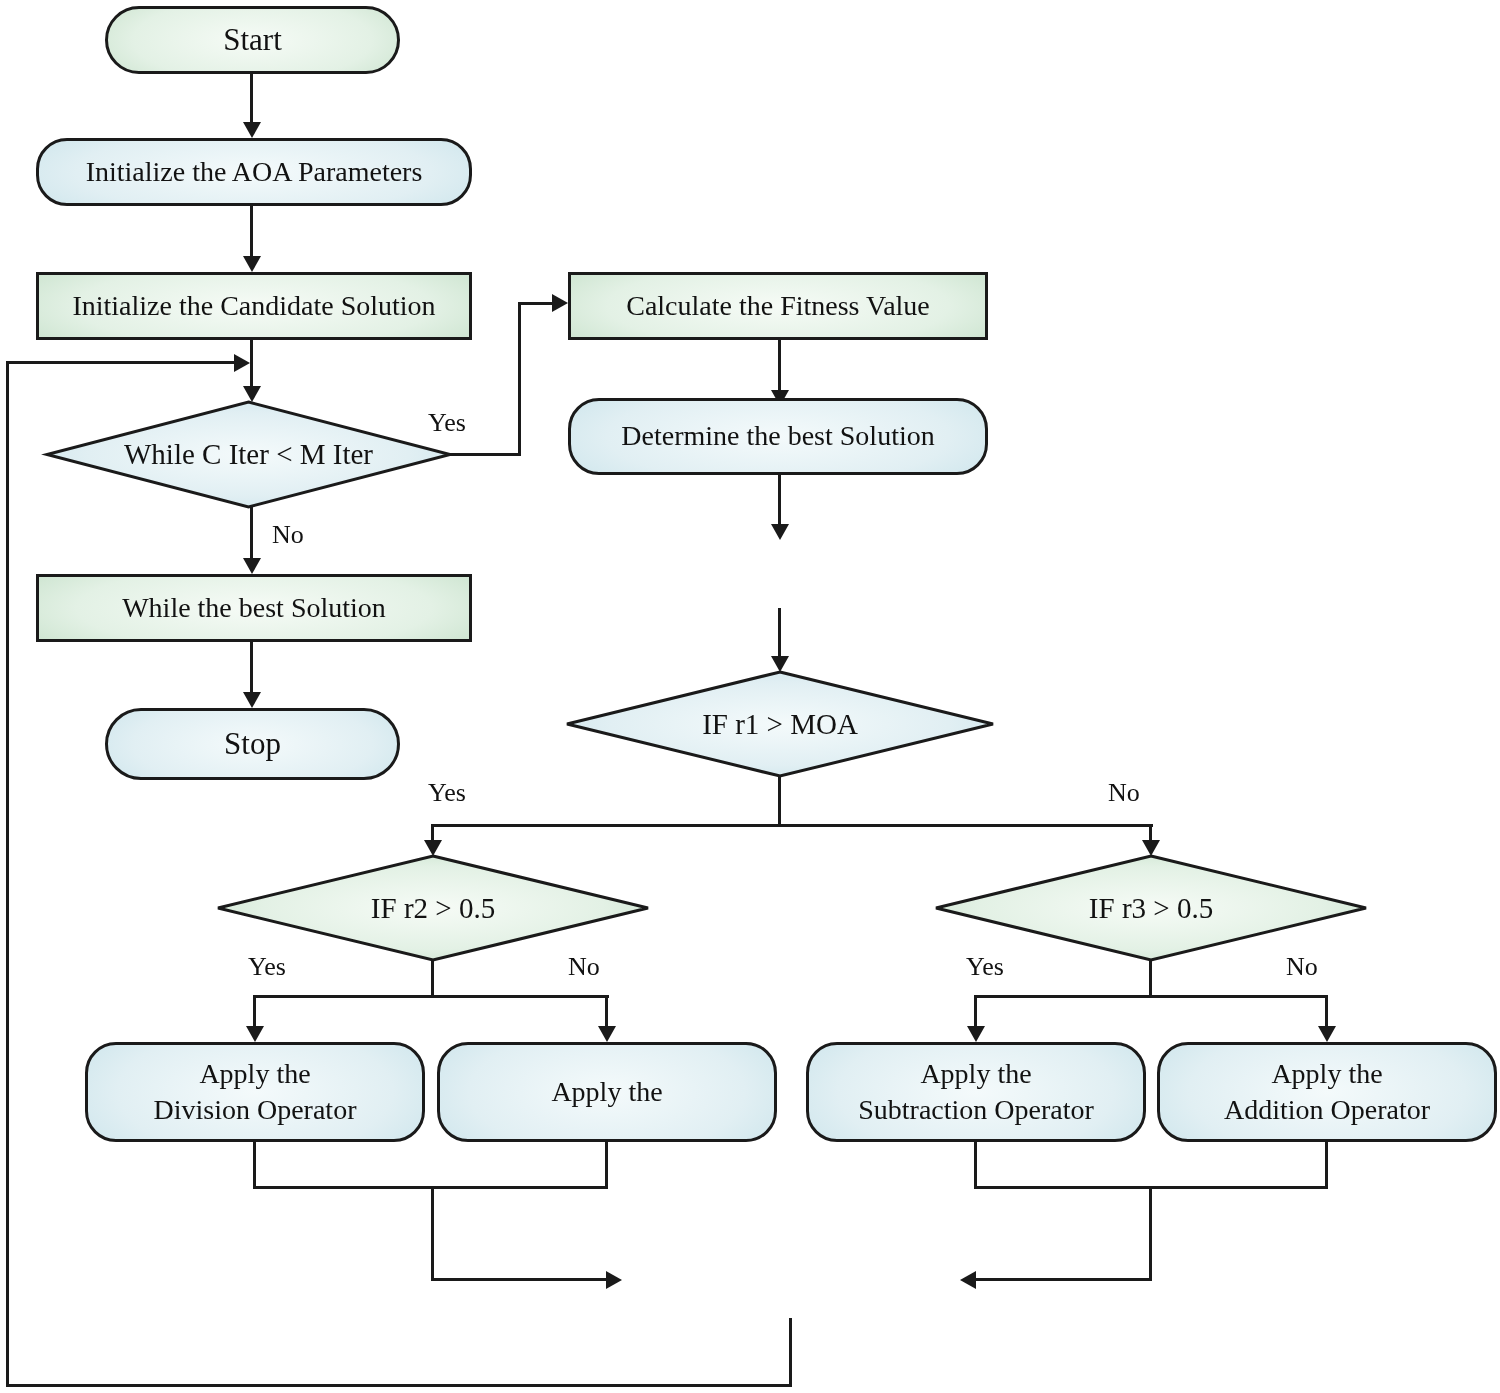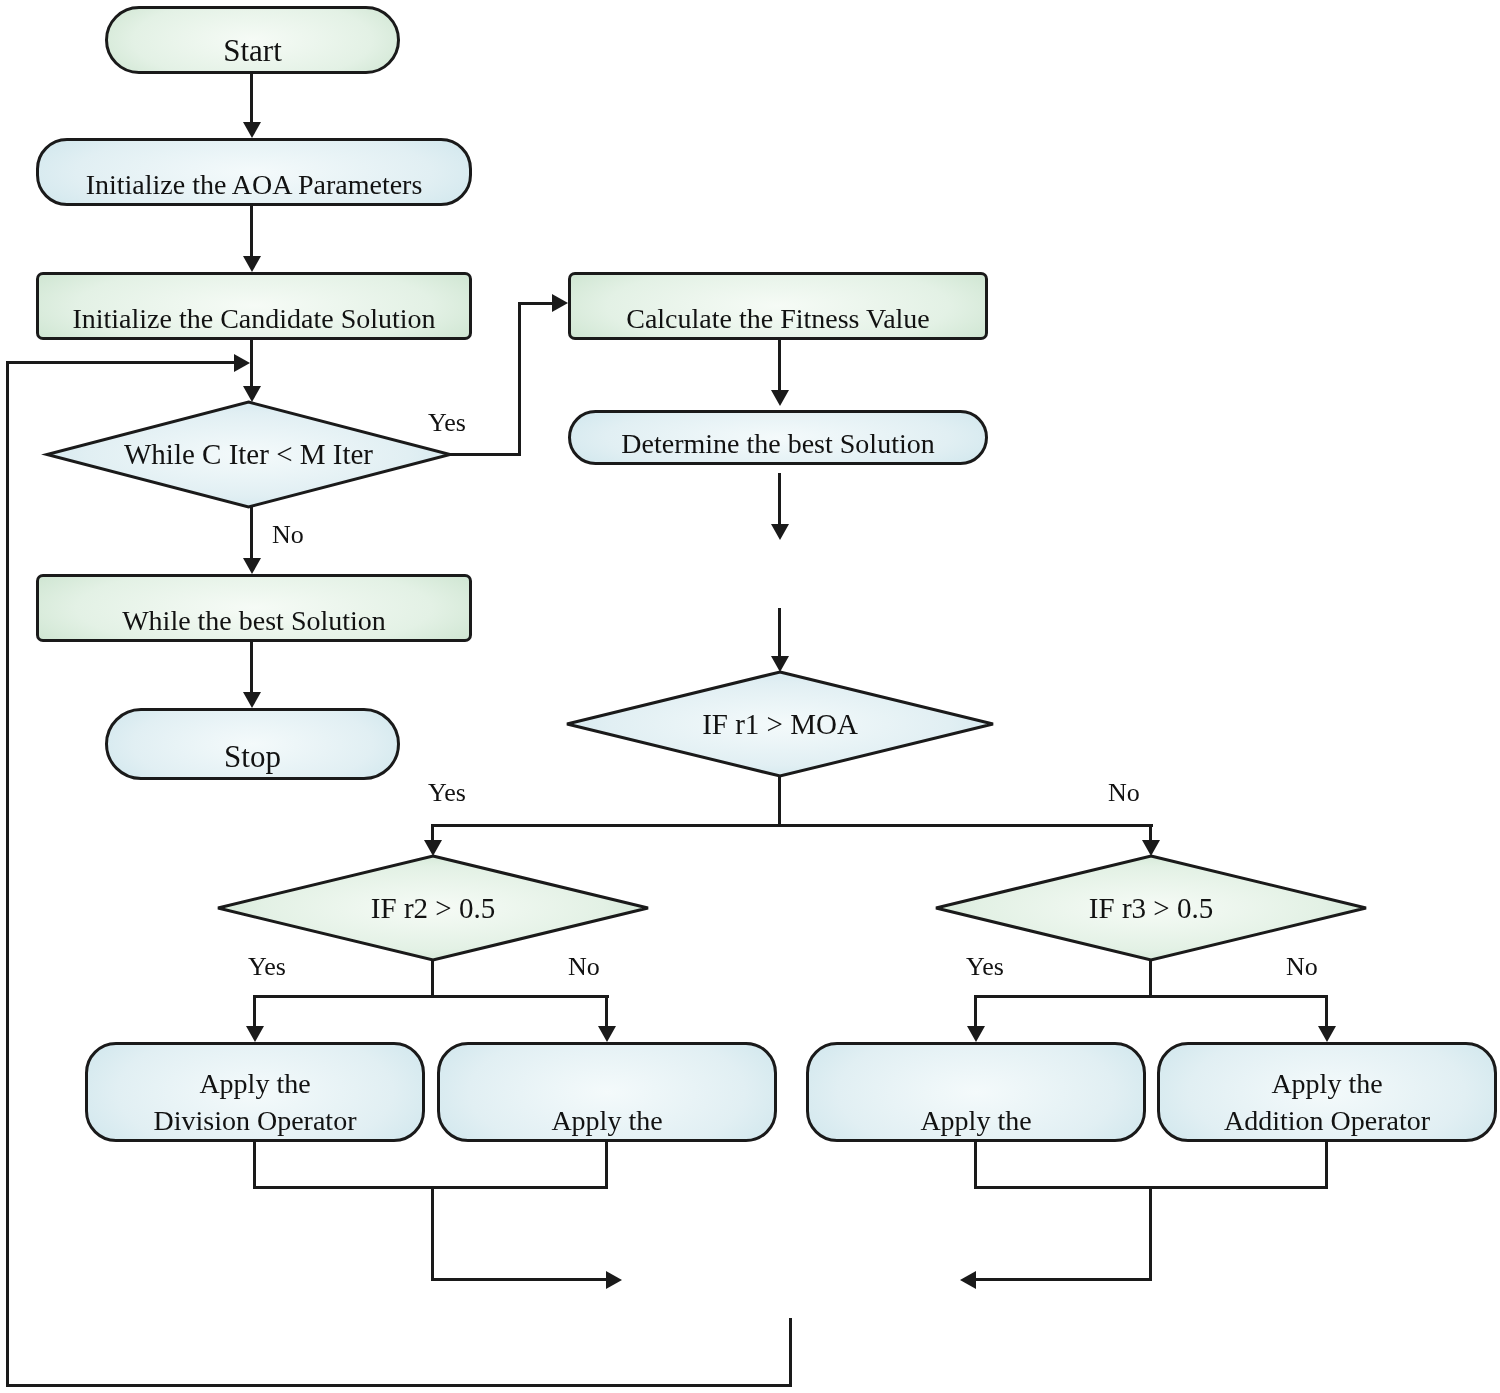--- a/index.html
+++ b/index.html
@@ -17,26 +17,26 @@
     overflow:hidden;
   }
   
   .node{
     position:absolute;
     box-sizing:border-box;
     border:3px solid var(--line);
     display:flex;
     flex-direction:column;
     align-items:center;
-    justify-content:flex-end;
+    justify-content:center;
     text-align:center;
     font-size:28px;
     line-height:1.3;
   }
-  .box-green{background:radial-gradient(ellipse 75% 120% at 50% 50%, #f6fbf6 0%, #e3f1e5 55%, #bedcc2 100%);border-radius:7px;}
+  .box-green{background:radial-gradient(ellipse 75% 120% at 50% 50%, #f6fbf6 0%, #e3f1e5 55%, #bedcc2 100%);}
   .box-blue {background:radial-gradient(ellipse 75% 120% at 50% 50%, #f4fafb 0%, #e1eff3 55%, #c2e0e8 100%);border-radius:31px;}
   .pill{border-radius:38px;font-size:31px;}
   
   .dsvg{position:absolute;overflow:visible;}
   .dlabel{
     position:absolute;
     display:flex;align-items:center;justify-content:center;
     text-align:center;font-size:29px;
   }
   
@@ -175,21 +175,21 @@
   </div>
 
   <div class="node box-green" style="left:568px;top:272px;width:420px;height:68px">
     <span>Calculate the Fitness Value</span>
   </div>
 
   <div class="node pill box-blue" style="left:105px;top:708px;width:295px;height:72px">
     <span>Stop</span>
   </div>
 
-  <div class="node box-blue" style="left:568px;top:410px;width:420px;height:55px">
+  <div class="node box-blue" style="left:568px;top:398px;width:420px;height:77px">
     <span>Determine the best Solution</span>
   </div>
 
 
   <svg class="dsvg" style="left:564px;top:669px" width="432" height="110" viewBox="0 0 432 110">
     <polygon points="216,3 429,55 216,107 3,55" fill="url(#gradBlue)" stroke="#1a1a1a" stroke-width="3"></polygon>
   </svg>
   <div class="dlabel" style="left:564px;top:669px;width:432px;height:110px">
     <span>IF r1 &gt; MOA</span>
   </div>
@@ -212,20 +212,21 @@
     <span>Apply the</span>
     <span>Division Operator</span>
   </div>
 
   <div class="node box-blue" style="left:437px;top:1042px;width:340px;height:100px">
     <span>Apply the</span>
   </div>
 
   <div class="node box-blue" style="left:806px;top:1042px;width:340px;height:100px">
     <span>Apply the</span>
+    <span>Subtraction Operator</span>
   </div>
 
   <div class="node box-blue" style="left:1157px;top:1042px;width:340px;height:100px">
     <span>Apply the</span>
     <span>Addition Operator</span>
   </div>
 
 
 </div>
 

